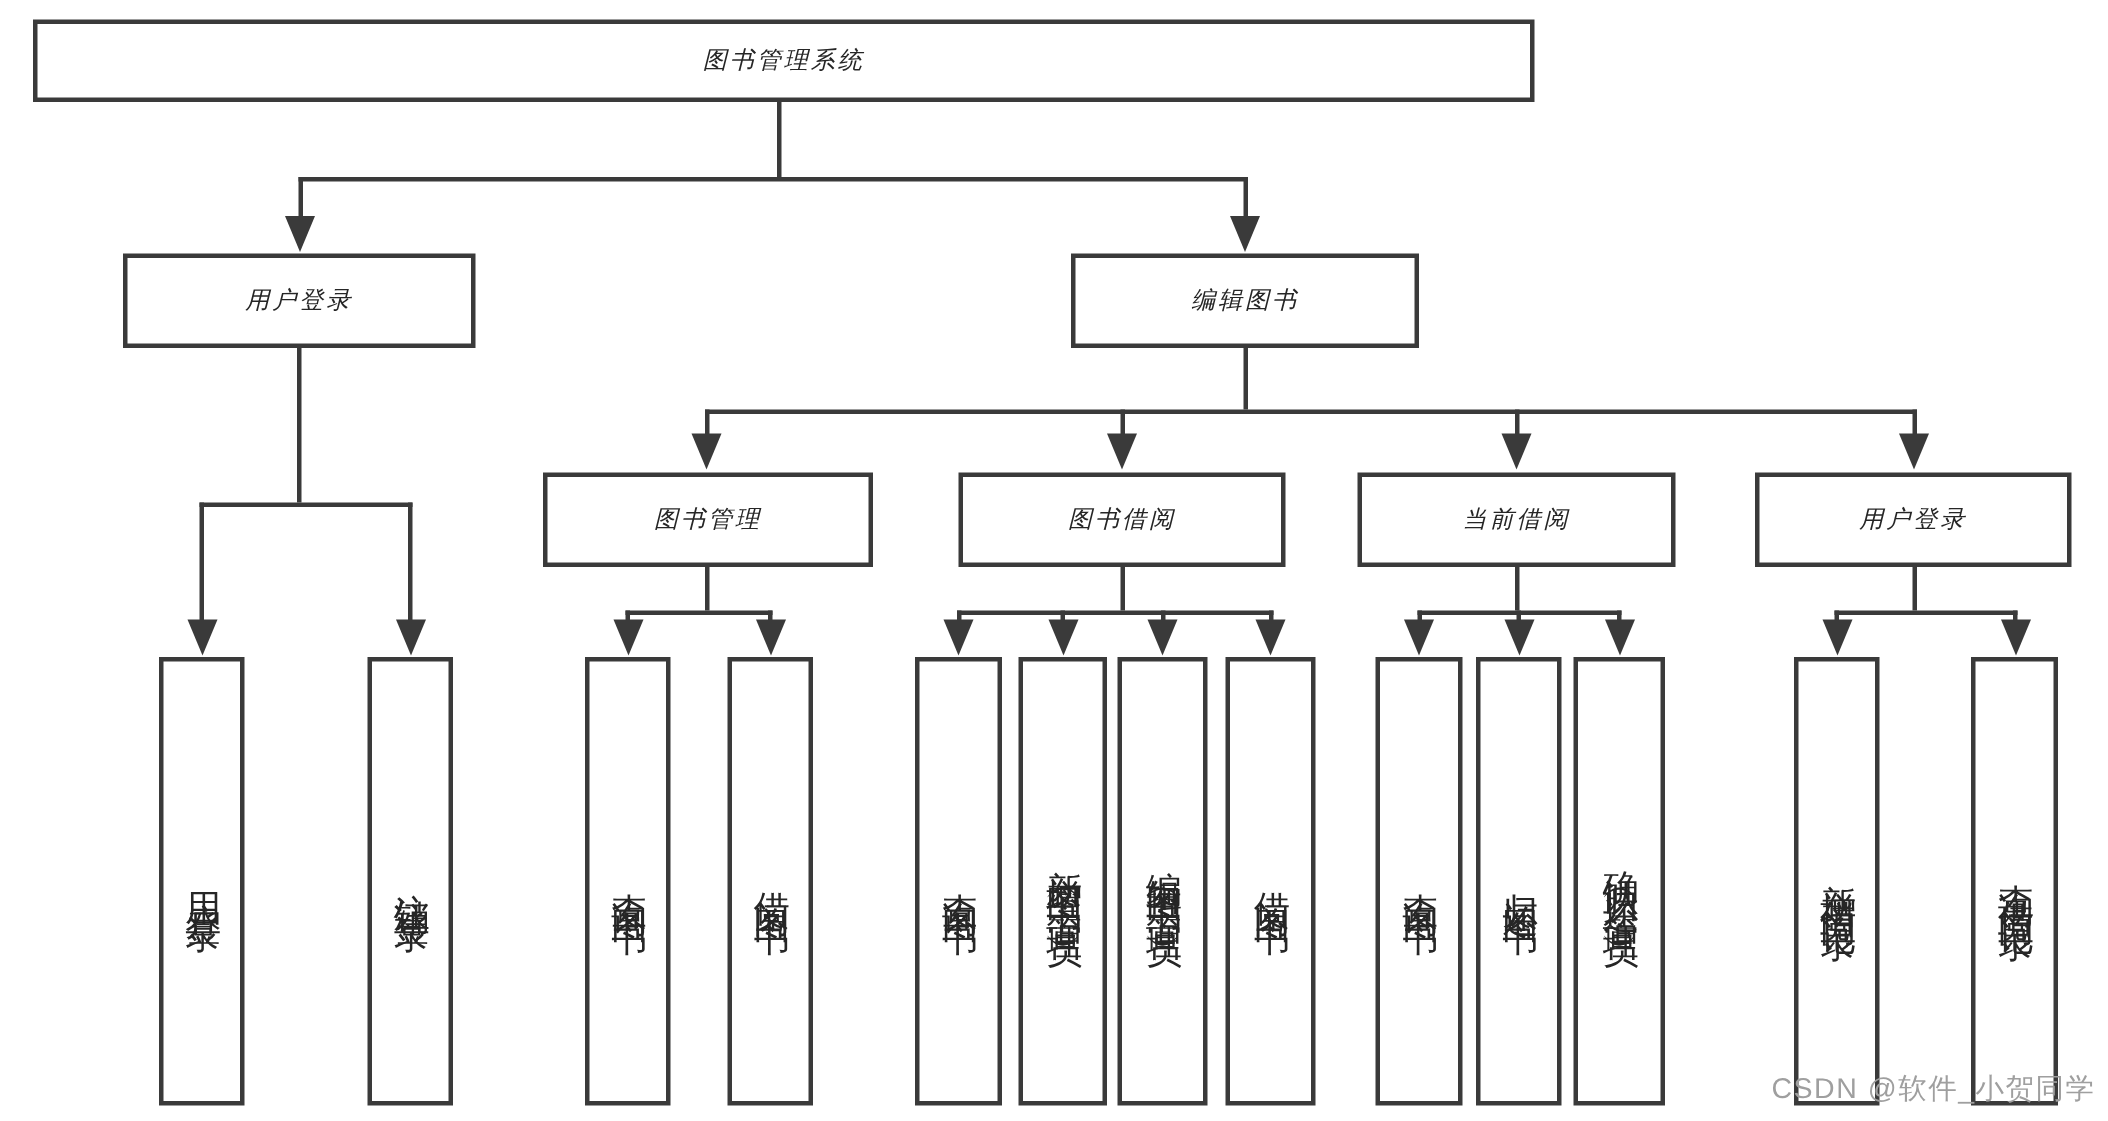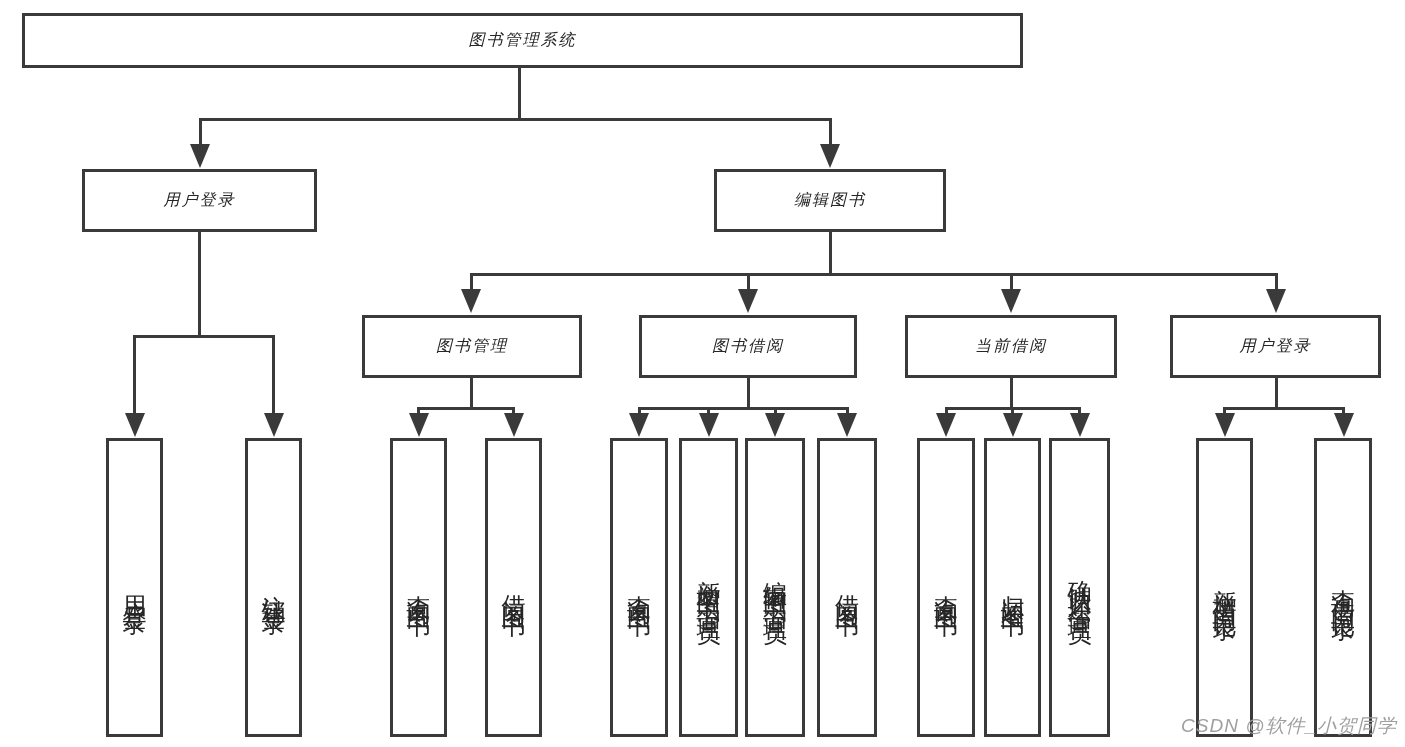--- a/index.html
+++ b/index.html
@@ -25,21 +25,21 @@
   }
   .vl{position:absolute;width:3px;background:var(--line);}
   .hl{position:absolute;height:3px;background:var(--line);}
   .arr{
     position:absolute;width:0;height:0;
     border-left:10px solid transparent;border-right:10px solid transparent;
     border-top:24px solid var(--line);
   }
   .watermark{
     position:absolute;right:8px;bottom:8px;font-size:19px;
-    color:var(--wm);letter-spacing:1px;white-space:nowrap;font-style:italic;
+    color:var(--wm);letter-spacing:1px;white-space:nowrap;
   }
 </style>
 </head>
 <body>
 
 <div class="canvas">
 
   <div class="box hbox" style="left:22px;top:13px;width:1001px;height:55px">
     <span class="lbl">图书管理系统</span>
   </div>

